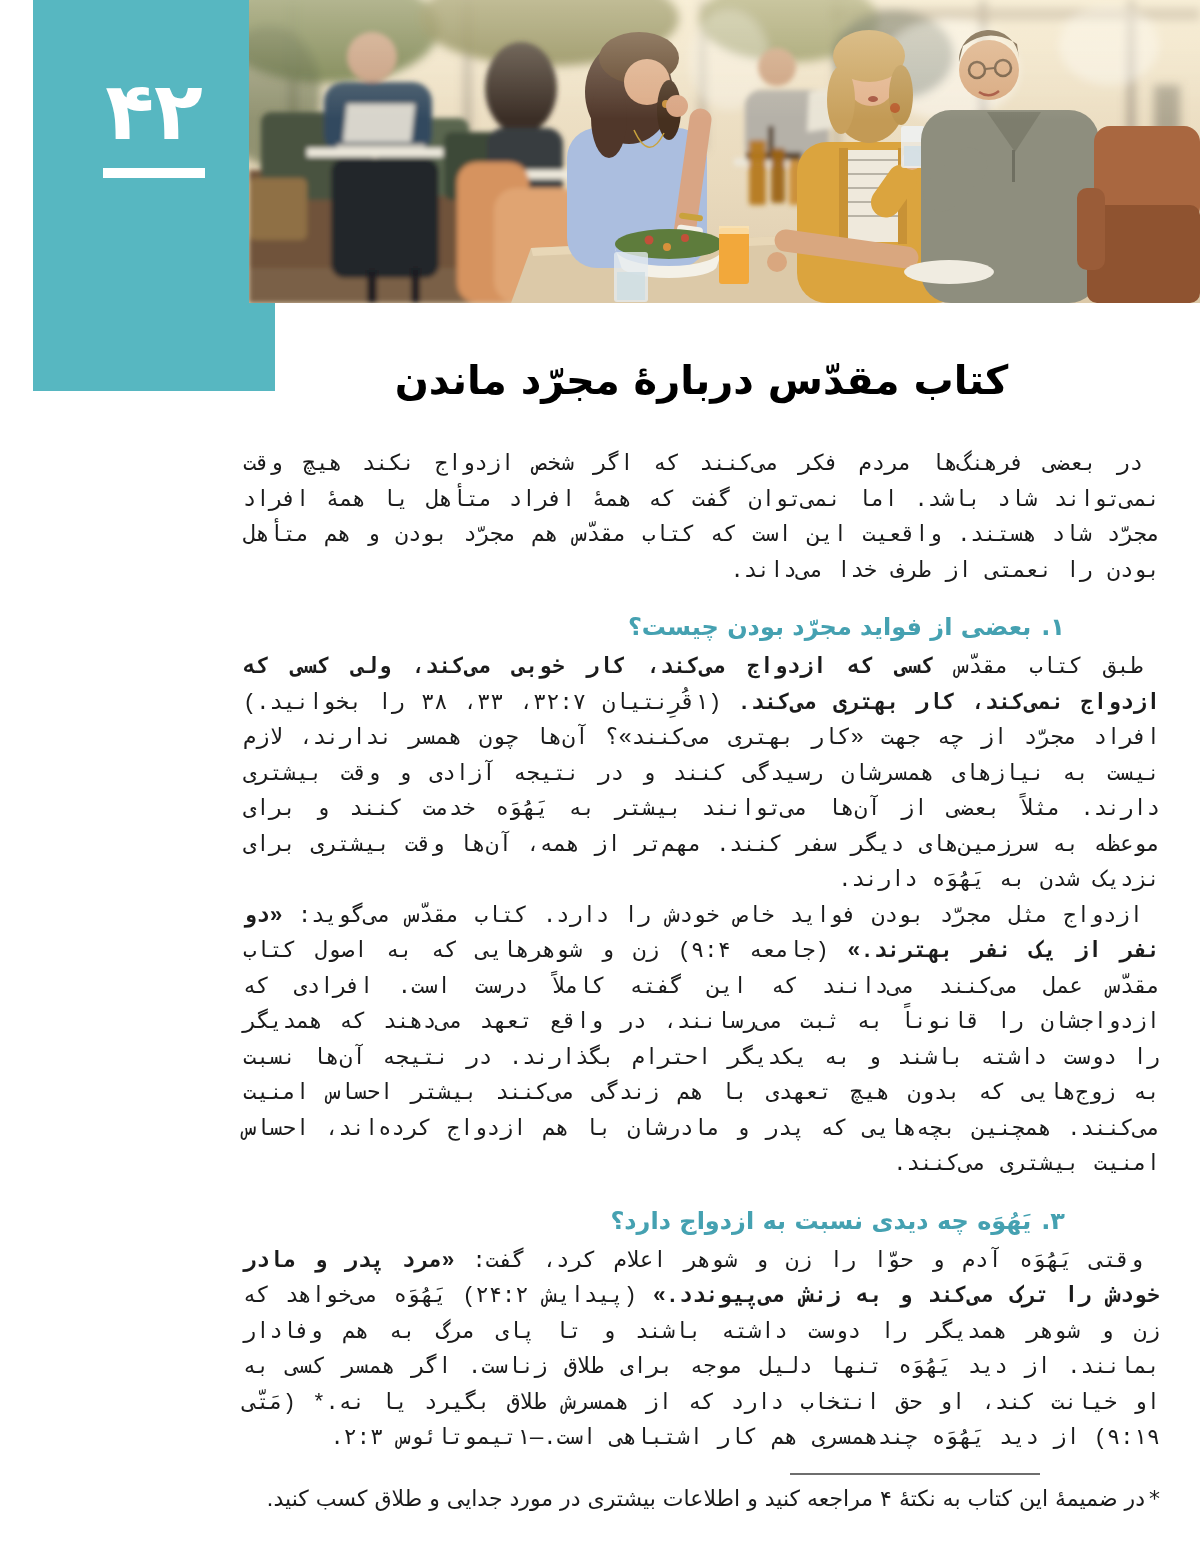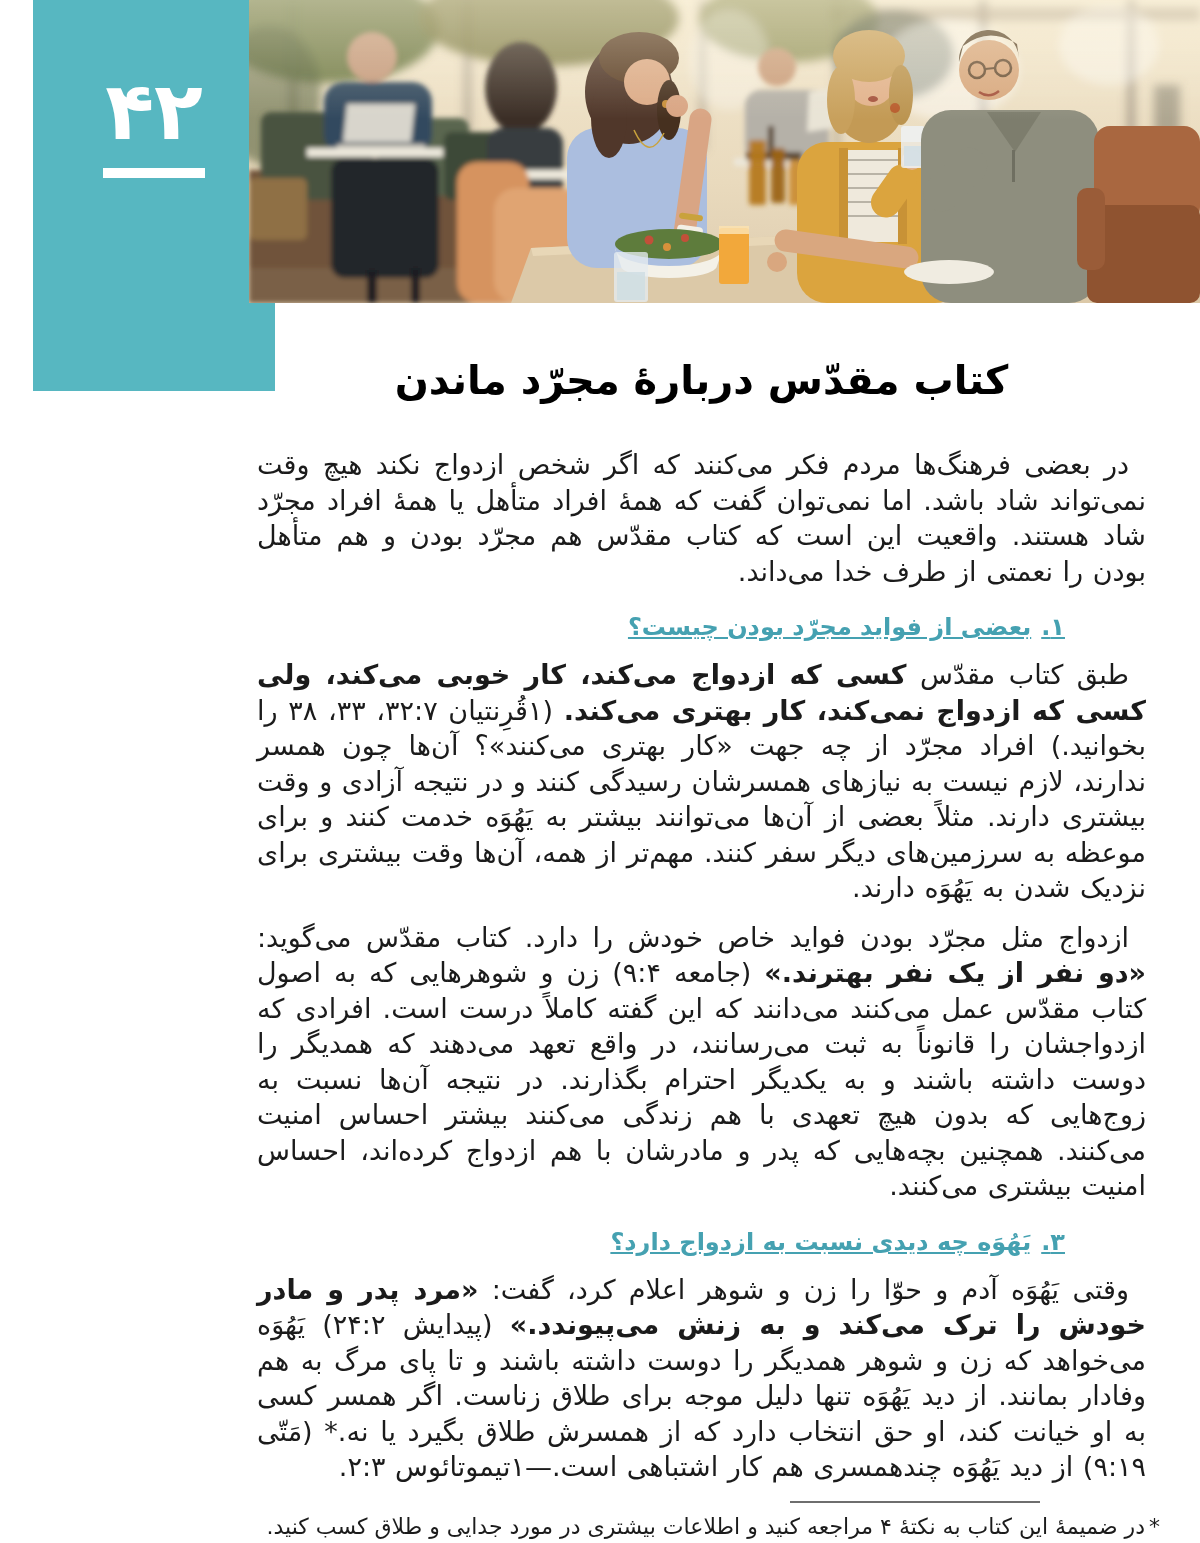--- a/index.html
+++ b/index.html
@@ -24,26 +24,26 @@
   .photo svg{display:block;width:100%;height:100%;}
   .content{
     direction:rtl;margin:0 40px 0 243px;color:#1b1b1b;
   }
   .title{
     margin:46px 0 0 0;font-size:40px;line-height:62px;font-weight:700;
     color:#000000;text-align:center;
   }
   .intro{margin-top:36px;}
   .para{
-    font-size:27px;line-height:35.5px;text-align:justify;text-indent:17px;
-    margin:14px;word-spacing:1px;
+    font-size:22px;line-height:35.5px;text-align:justify;text-indent:17px;
+    margin:0;word-spacing:1px;font-family:Liberation Mono, monospace;
   }
   .sec-heading{
     margin:22px 95px 7px 0;font-size:24px;line-height:32px;font-weight:700;
-    color:#45a1b1;text-align:right;text-decoration:underline;
+    color:#45a1b1;text-align:right;
   }
   .sec-heading .sec-num{margin-left:10px;}
   .bold{font-weight:700;}
   .footnote-rule{
     width:250px;height:0;border-top:2px solid #6e6e6e;
     margin:16px 120px 0 auto;
   }
   .footnote{
     margin-top:10px;font-size:22px;line-height:27px;text-align:right;
     color:#1b1b1b;

